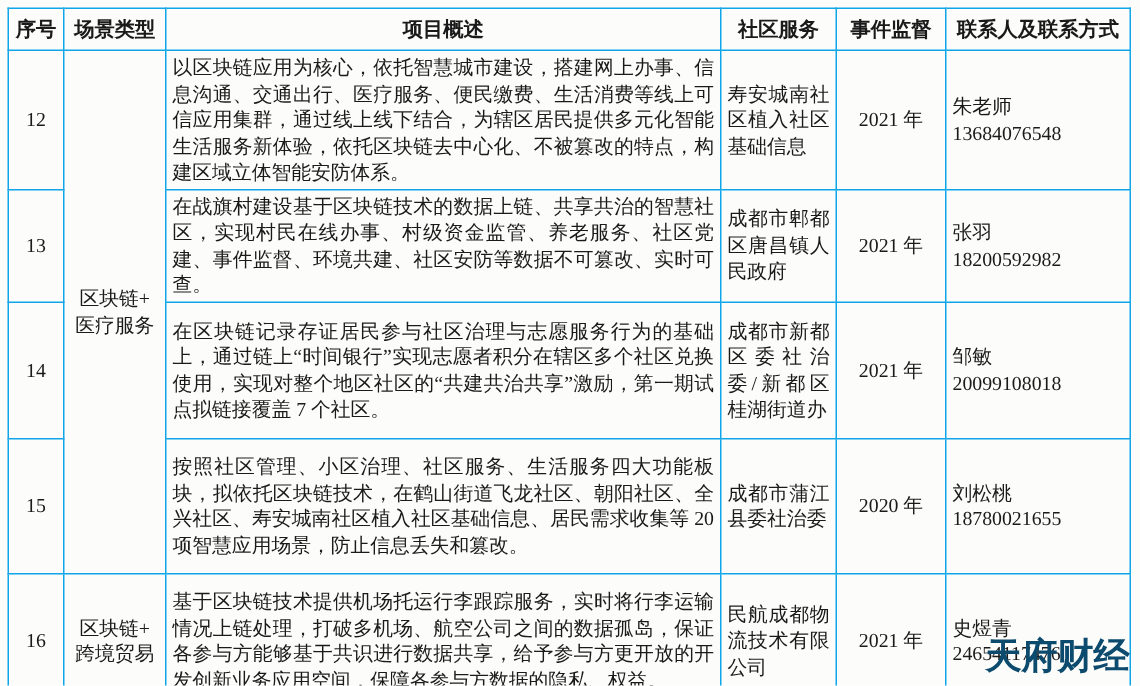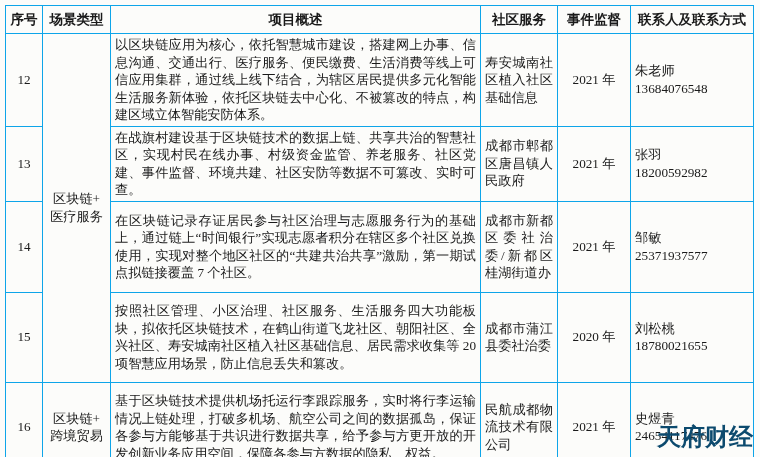--- a/index.html
+++ b/index.html
@@ -111,21 +111,21 @@
       </td>
     </tr>
 
     <tr style="height:91px">
       <td class="cell-center">14</td>
       <td class="cell-overview">在区块链记录存证居民参与社区治理与志愿服务行为的基础上，通过链上“时间银行”实现志愿者积分在辖区多个社区兑换使用，实现对整个地区社区的“共建共治共享”激励，第一期试点拟链接覆盖 7 个社区。</td>
       <td class="cell-owner">成都市新都区委社治委/新都区桂湖街道办</td>
       <td class="cell-center">2021 年</td>
       <td>
         <div class="contact-name">邹敏</div>
-        <div class="contact-phone">25371937577</div>
+        <div class="contact-phone">20099108018</div>
       </td>
     </tr>
 
     <tr style="height:90px">
       <td class="cell-center">15</td>
       <td class="cell-overview">按照社区管理、小区治理、社区服务、生活服务四大功能板块，拟依托区块链技术，在鹤山街道飞龙社区、朝阳社区、全兴社区、寿安城南社区植入社区基础信息、居民需求收集等 20 项智慧应用场景，防止信息丢失和篡改。</td>
       <td class="cell-owner">成都市蒲江县委社治委</td>
       <td class="cell-center">2020 年</td>
       <td>
         <div class="contact-name">刘松桃</div>

